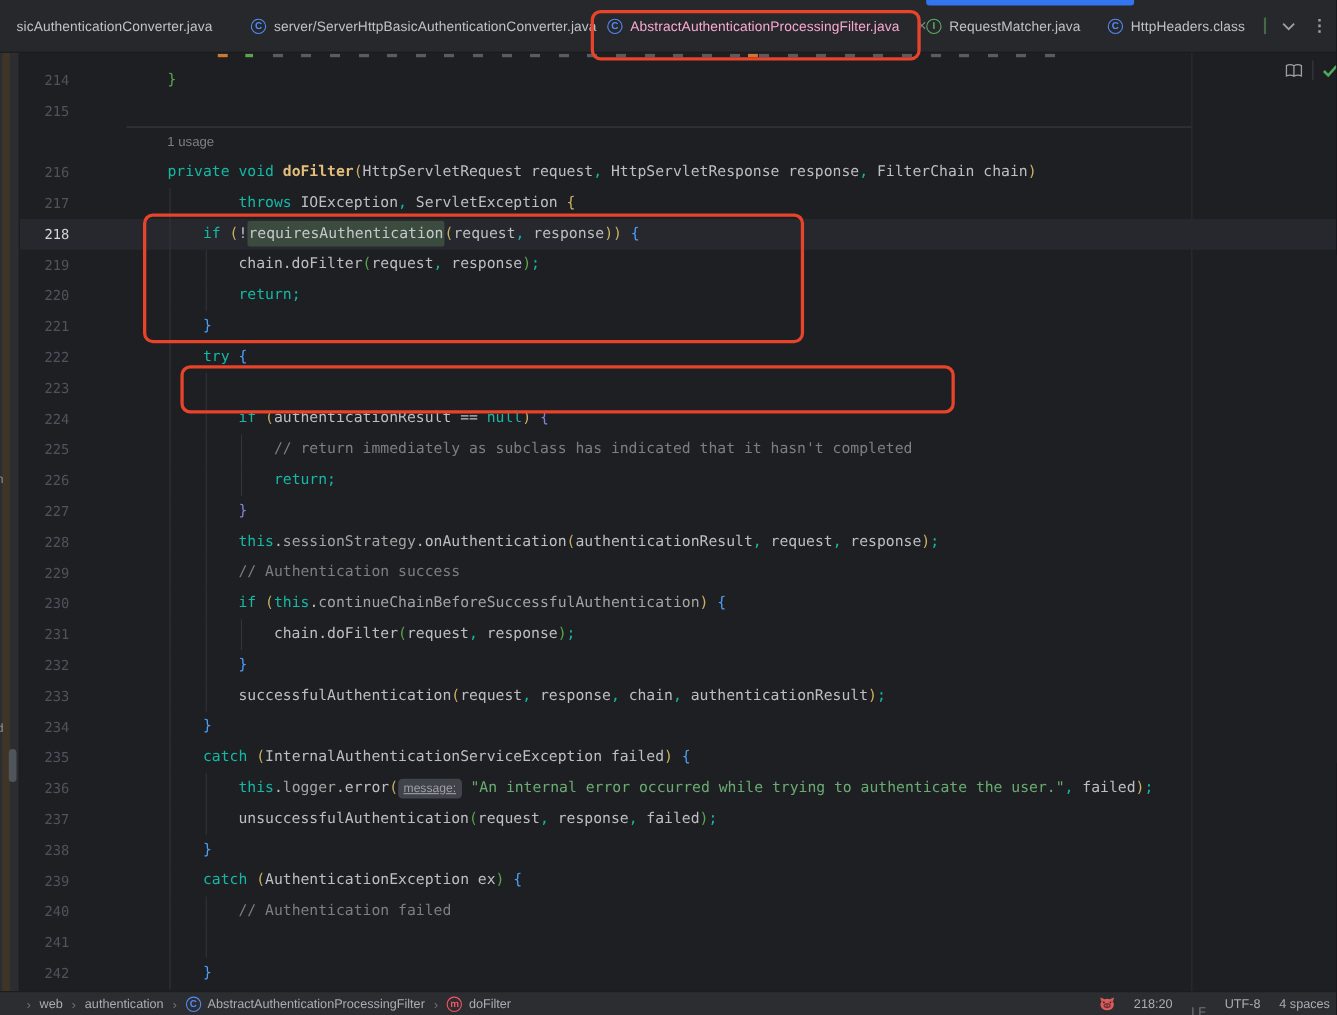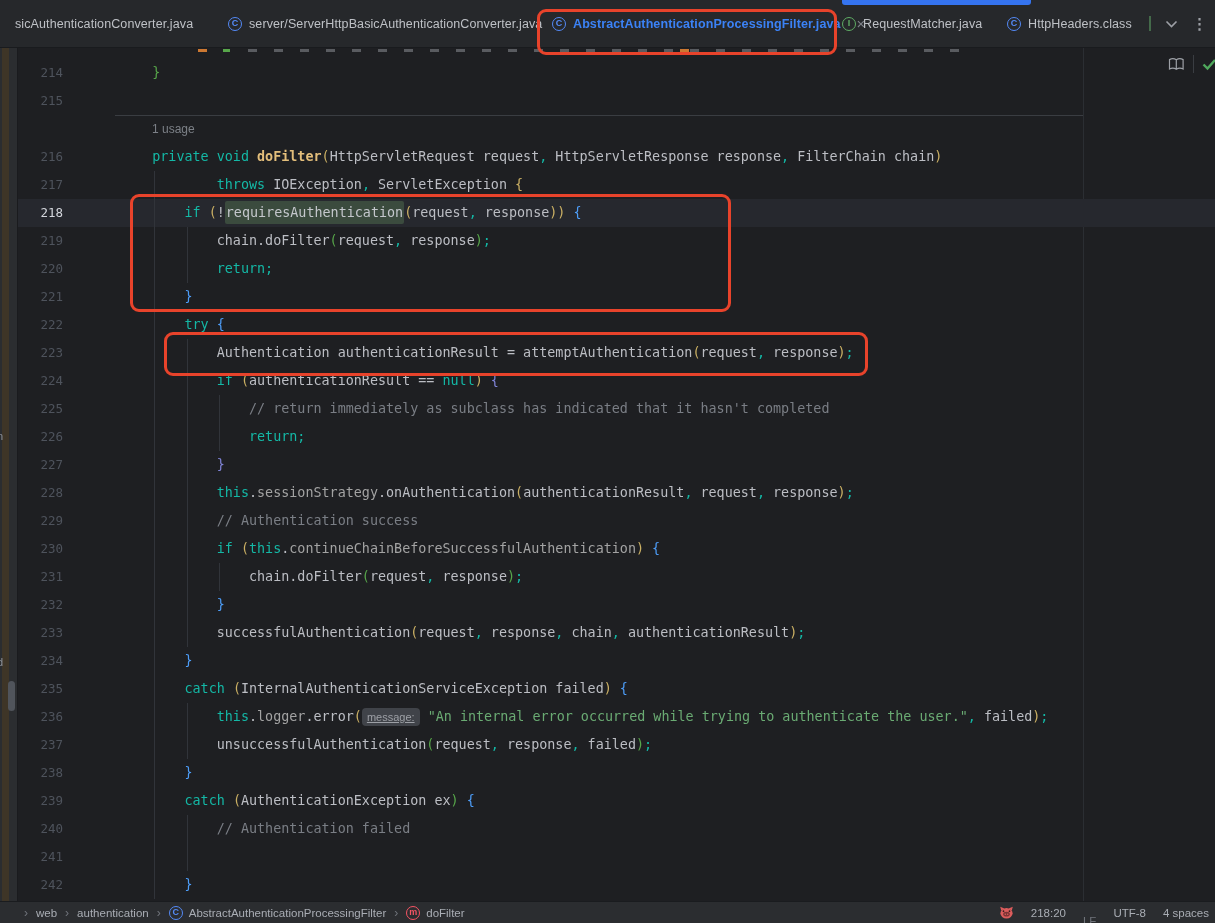--- a/index.html
+++ b/index.html
@@ -5,21 +5,21 @@
   html,body{margin:0;padding:0;background:#16171A;}
   .app{position:relative;width:1215px;height:923px;background:#1E1F22;overflow:hidden;
        font-family:"Liberation Sans",sans-serif;}
 
   
   .tabbar{position:absolute;left:0;top:0;width:1215px;height:48px;background:#26282B;
           border-bottom:1px solid #191B1E;box-sizing:border-box;}
   .tab{position:absolute;top:0;height:47px;display:flex;align-items:center;gap:7px;
        font-size:12.5px;color:#BEC1C6;white-space:nowrap;cursor:default;}
   .tab .tab-label{letter-spacing:.1px;}
-  .tab.active .tab-label{color:#3b82f6;font-weight:bold;}
+  .tab.active .tab-label{color:#f9a8d4;font-weight:normal;}
   .tab-close{color:#7E828A;font-size:15px;line-height:15px;margin-left:9px;}
   .ring-icon{width:14px;height:14px;border-radius:50%;border:1.3px solid;box-sizing:border-box;
              display:flex;align-items:center;justify-content:center;
              font-size:9px;font-weight:bold;line-height:9px;flex:0 0 auto;}
   .tab-controls{position:absolute;right:8px;top:0;height:47px;display:flex;align-items:center;gap:14px;}
   .green-dash{width:2px;height:15px;background:#4C7A52;opacity:.8;}
   .bluebar{position:absolute;left:842px;top:0;width:189px;height:5px;background:#3574F0;
            border-radius:0 0 3px 3px;z-index:35;}
 
   
@@ -169,21 +169,20 @@
         </div>
         <div class="row">
           <div class="guide" style="left: 136.272px;"></div>
           <div class="num">222</div>
           <div class="codeline"><span class="t">        </span><span class="k">try</span><span class="t"> </span><span class="b">{</span></div>
         </div>
         <div class="row">
           <div class="guide" style="left: 136.272px;"></div>
           <div class="guide" style="left: 168.544px;"></div>
           <div class="num">223</div>
-          <div class="codeline"><span class="t">            Authentication authenticationResult = attemptAuthentication</span><span class="y">(</span><span class="t">request</span><span class="k">,</span><span class="t"> response</span><span class="y">)</span><span class="k">;</span></div>
         </div>
         <div class="row">
           <div class="guide" style="left: 136.272px;"></div>
           <div class="guide" style="left: 168.544px;"></div>
           <div class="num">224</div>
           <div class="codeline"><span class="t">            </span><span class="k">if</span><span class="t"> </span><span class="y">(</span><span class="t">authenticationResult == </span><span class="k">null</span><span class="y">)</span><span class="t"> </span><span class="v">{</span></div>
         </div>
         <div class="row">
           <div class="guide" style="left: 136.272px;"></div>
           <div class="guide" style="left: 168.544px;"></div>

